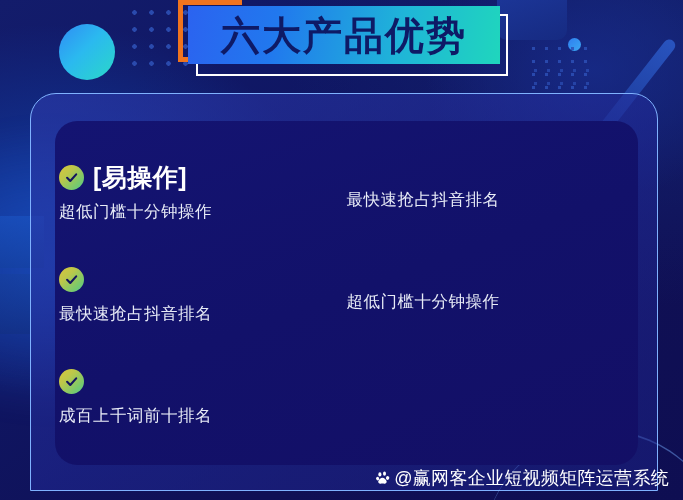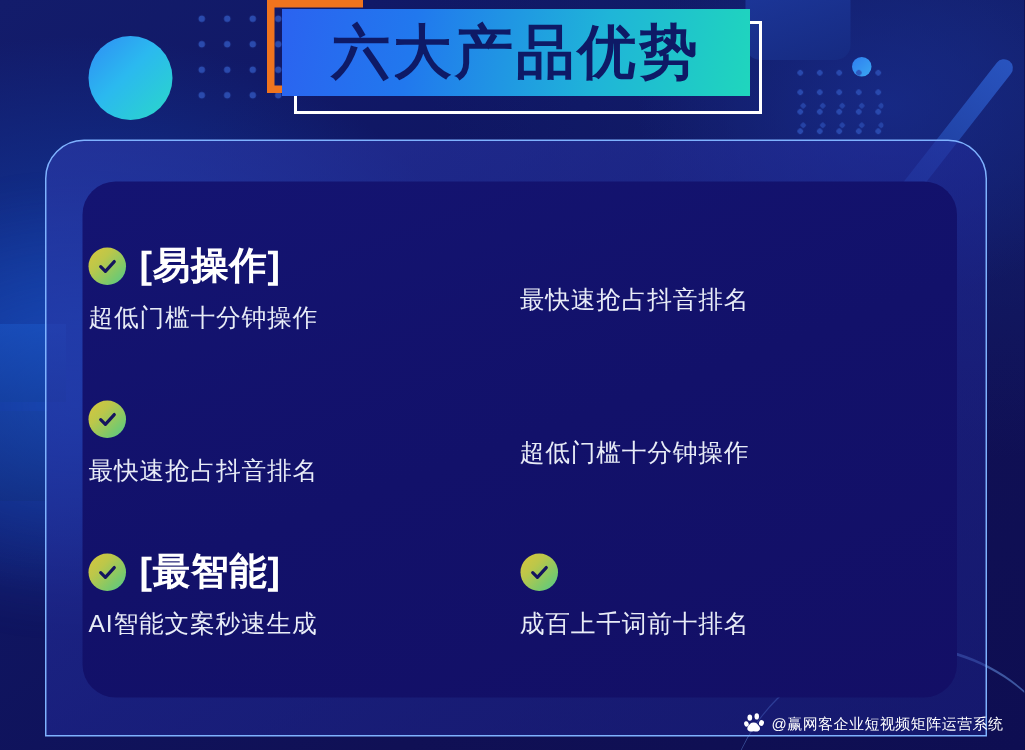--- a/index.html
+++ b/index.html
@@ -182,21 +182,21 @@
     letter-spacing: .5px;
     white-space: nowrap;
   }
 
   
   .watermark {
     position: absolute;
     right: 14px; bottom: 10px;
     display: flex; align-items: center; gap: 3px;
     color: #ffffff;
-    font-size: 10px;
+    font-size: 18px;
     letter-spacing: .3px;
   }
   .paw { width: 15px; height: 15px; display: block; }
 </style>
 </head>
 <body>
 
 <div id="root">
 
   <div class="deco glow-left"></div>
@@ -249,31 +249,20 @@
             </svg>
         </span>
       </div>
       <div class="feature-desc">最快速抢占抖音排名</div>
     </div>
 
     <div class="feature">
       <div class="feature-desc">超低门槛十分钟操作</div>
     </div>
 
-    <div class="feature">
-      <div class="feature-head">
-        <span class="check">
-          <svg width="15" height="15" viewBox="0 0 24 24">
-              <path d="M5 12.5 L10 17.5 L19.5 7" fill="none" stroke="#14145e" stroke-width="3.4" stroke-linecap="round" stroke-linejoin="round"></path>
-            </svg>
-        </span>
-        <span class="feature-title">[最智能]</span>
-      </div>
-      <div class="feature-desc">AI智能文案秒速生成</div>
-    </div>
 
     <div class="feature">
       <div class="feature-head">
         <span class="check">
           <svg width="15" height="15" viewBox="0 0 24 24">
               <path d="M5 12.5 L10 17.5 L19.5 7" fill="none" stroke="#14145e" stroke-width="3.4" stroke-linecap="round" stroke-linejoin="round"></path>
             </svg>
         </span>
       </div>
       <div class="feature-desc">成百上千词前十排名</div>

